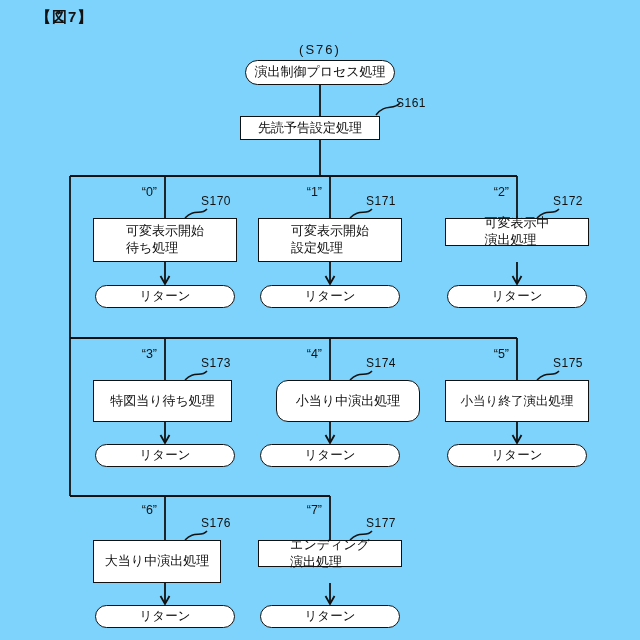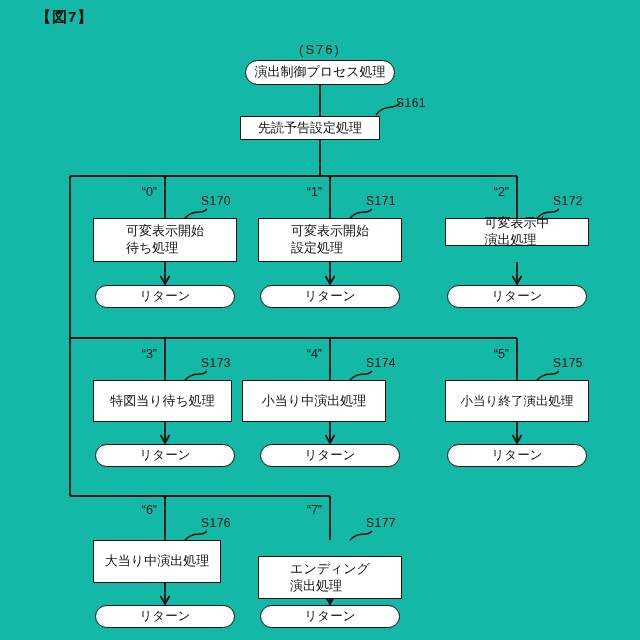--- a/index.html
+++ b/index.html
@@ -1,17 +1,17 @@
 <!DOCTYPE html>
 <html><head>
 <meta charset="utf-8">
 <style>
   html,body{margin:0;padding:0;background:#ffffff;}
   .canvas{
-    position:relative;width:640px;height:640px;background:#14b8a6;
+    position:relative;width:640px;height:640px;background:#7dd3fc;
     font-family:"Liberation Sans","DejaVu Sans",sans-serif;color:#111111;
     overflow:hidden;
   }
   svg.lines{position:absolute;left:0;top:0;width:640px;height:640px;}
   .fig-title{position:absolute;left:36px;top:8px;font-size:15px;font-weight:bold;letter-spacing:1px;}
   .sref-top{position:absolute;left:245px;top:42px;width:150px;text-align:center;font-size:13px;letter-spacing:2px;}
   .node{
     position:absolute;border:1.8px solid #111111;background:#ffffff;
     display:flex;align-items:center;justify-content:center;text-align:left;
     font-size:13px;line-height:1.3;white-space:pre-line;box-sizing:border-box;
@@ -103,32 +103,32 @@
 演出処理</div>
   <div class="node terminal" style="left:447px;top:285px;width:140px;height:23px;">リターン</div>
 
   <div class="case" style="left:121px;top:347px;">“3”</div>
   <div class="steplbl" style="left:201px;top:356px;">S173</div>
   <div class="node" style="left:93px;top:380px;width:139px;height:42px;">特図当り待ち処理</div>
   <div class="node terminal" style="left:95px;top:444px;width:140px;height:23px;">リターン</div>
 
   <div class="case" style="left:286px;top:347px;">“4”</div>
   <div class="steplbl" style="left:366px;top:356px;">S174</div>
-  <div class="node" style="left:242px;top:380px;width:144px;height:42px;">小当り中演出処理</div>
+  <div class="node" style="left:276px;top:380px;width:144px;height:42px;border-radius:12px;">小当り中演出処理</div>
   <div class="node terminal" style="left:260px;top:444px;width:140px;height:23px;">リターン</div>
 
   <div class="case" style="left:473px;top:347px;">“5”</div>
   <div class="steplbl" style="left:553px;top:356px;">S175</div>
   <div class="node" style="left:445px;top:380px;width:144px;height:42px;font-size:12.5px;">小当り終了演出処理</div>
   <div class="node terminal" style="left:447px;top:444px;width:140px;height:23px;">リターン</div>
 
   <div class="case" style="left:121px;top:503px;">“6”</div>
   <div class="steplbl" style="left:201px;top:516px;text-align:right;">S176</div>
   <div class="node" style="left:93px;top:540px;width:128px;height:43px;">大当り中演出処理</div>
   <div class="node terminal" style="left:95px;top:605px;width:140px;height:23px;">リターン</div>
 
   <div class="case" style="left:286px;top:503px;">“7”</div>
   <div class="steplbl" style="left:366px;top:516px;">S177</div>
-  <div class="node" style="left:258px;top:556px;width:144px;height:43px;">エンディング
+  <div class="node" style="left:258px;top:540px;width:144px;height:27px;">エンディング
 演出処理</div>
   <div class="node terminal" style="left:260px;top:605px;width:140px;height:23px;">リターン</div>
 
 </div>
 
 </body></html>

